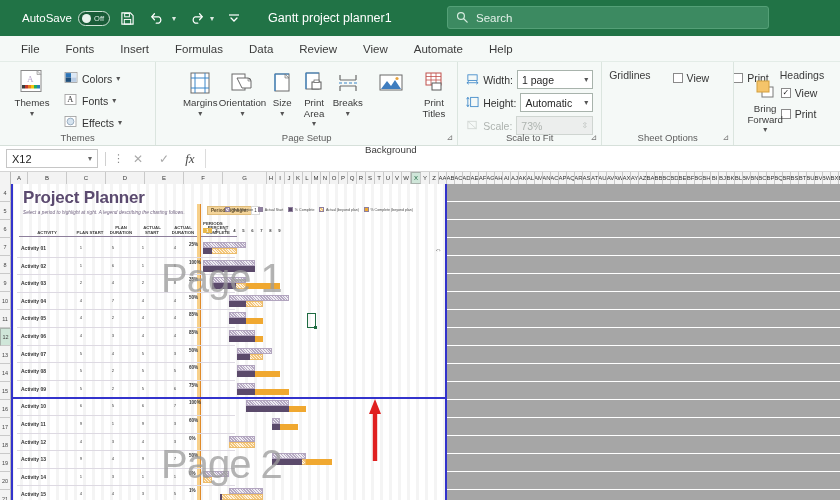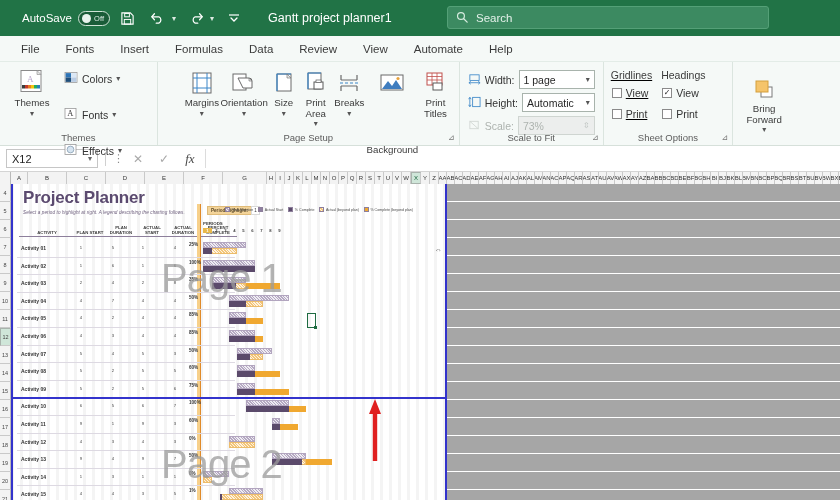--- a/index.html
+++ b/index.html
@@ -338,21 +338,21 @@
                 <rect x="8" y="16" width="3" height="3.5" fill="#c0392b"></rect>
                 <rect x="11" y="16" width="3" height="3.5" fill="#e67e22"></rect>
                 <rect x="14" y="16" width="3" height="3.5" fill="#f1c40f"></rect>
                 <rect x="17" y="16" width="3" height="3.5" fill="#27ae60"></rect>
                 <rect x="20" y="16" width="3" height="3.5" fill="#2980b9"></rect>
               </svg>
           </span>
           <span class="bl">Themes</span>
           <span class="bc">▾</span>
         </div>
-        <div style="display:flex; flex-direction:column; gap:15px; padding-top:3px;">
+        <div style="display:flex; flex-direction:column; gap:1px; padding-top:3px;">
           <div class="smrow">
             <span>
               <svg width="14" height="13" viewBox="0 0 14 13">
                   <rect x="1" y="1.5" width="12" height="10" fill="#fff" stroke="#9a9a9a" stroke-width=".8"></rect>
                   <rect x="1.6" y="2.1" width="5.4" height="4.4" fill="#2e75b6"></rect>
                   <rect x="7" y="2.1" width="5.4" height="4.4" fill="#dbe8f5"></rect>
                   <rect x="1.6" y="6.5" width="5.4" height="4.4" fill="#1f4e79"></rect>
                   <rect x="7" y="6.5" width="5.4" height="4.4" fill="#b8cce4"></rect>
                 </svg>
             </span>
@@ -507,21 +507,21 @@
             <span class="cv">⇳</span>
           </span>
         </div>
       </div>
       <div class="glabel">Scale to Fit</div>
       <div class="gdialog">⊿</div>
     </div>
 
     <div class="rgroup" style="width:132px;">
       <div style="display:flex; gap:8px; padding-top:4px;">
-        <div style="display:flex; flex-direction:column; gap:3px;text-decoration:underline;">
+        <div style="display:flex; flex-direction:row; gap:20px;">
           <div style="font-size:10.5px; color:#3b3b3b; padding-left:1px;">Gridlines</div>
           <div class="smrow" style="height:18px;">
             <span class="chk"></span>
             <span class="sl">View</span>
           </div>
           <div class="smrow" style="height:18px;">
             <span class="chk"></span>
             <span class="sl">Print</span>
           </div>
         </div>

